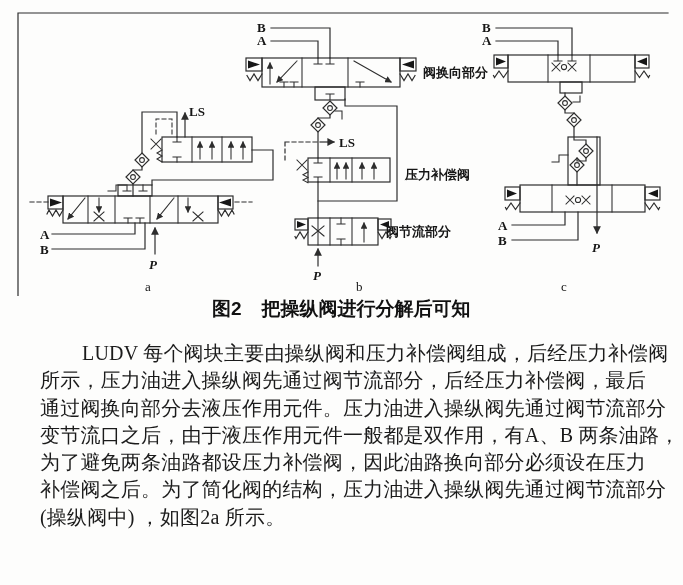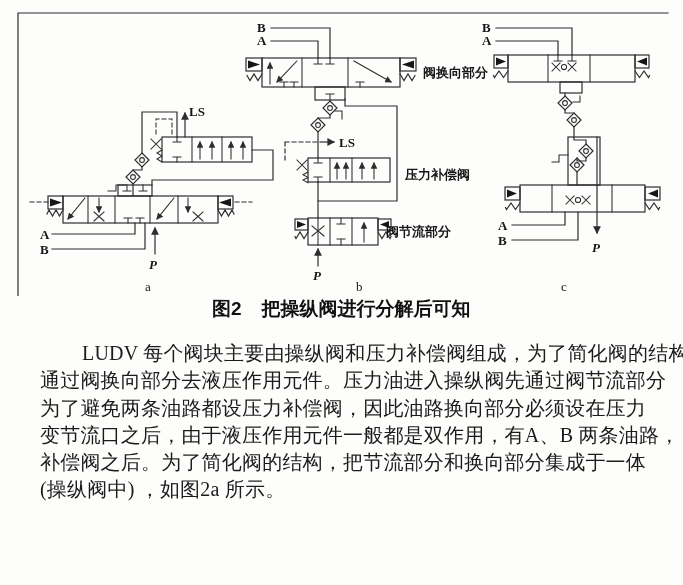--- a/index.html
+++ b/index.html
@@ -276,21 +276,22 @@
       <text class="sublabel" x="561" y="291">c</text>
     </g>
   </svg>
 
   <div class="caption">
     <span>图2</span>
     <span>把操纵阀进行分解后可知</span>
   </div>
 
   <div class="bodytext">
-    <div class="line indent">LUDV 每个阀块主要由操纵阀和压力补偿阀组成，为了简化阀的结构</div>
+    <div class="line indent">LUDV 每个阀块主要由操纵阀和压力补偿阀组成，后经压力补偿阀</div>
+    <div class="line">所示，压力油进入操纵阀先通过阀节流部分，后经压力补偿阀，最后</div>
     <div class="line">通过阀换向部分去液压作用元件。压力油进入操纵阀先通过阀节流部分</div>
+    <div class="line">变节流口之后，由于液压作用元件一般都是双作用，有A、B 两条油路，</div>
     <div class="line">为了避免两条油路都设压力补偿阀，因此油路换向部分必须设在压力</div>
-    <div class="line">变节流口之后，由于液压作用元件一般都是双作用，有A、B 两条油路，</div>
-    <div class="line">补偿阀之后。为了简化阀的结构，把节流部分和换向部分集成于一体</div>
+    <div class="line">补偿阀之后。为了简化阀的结构，压力油进入操纵阀先通过阀节流部分</div>
     <div class="line">(操纵阀中) ，如图2a 所示。</div>
   </div>
 
 </div>
 
 </body></html>

